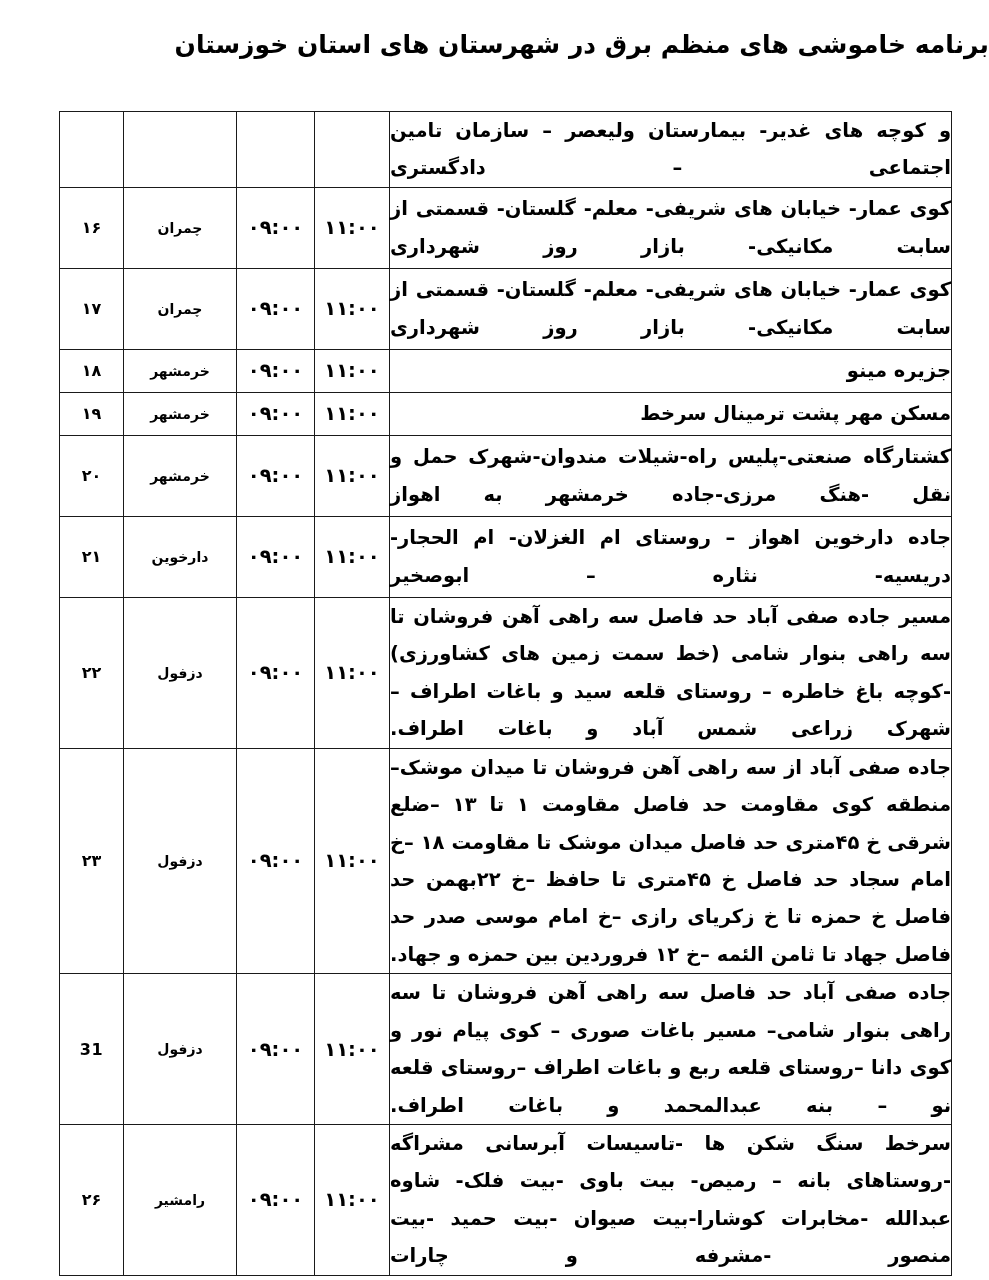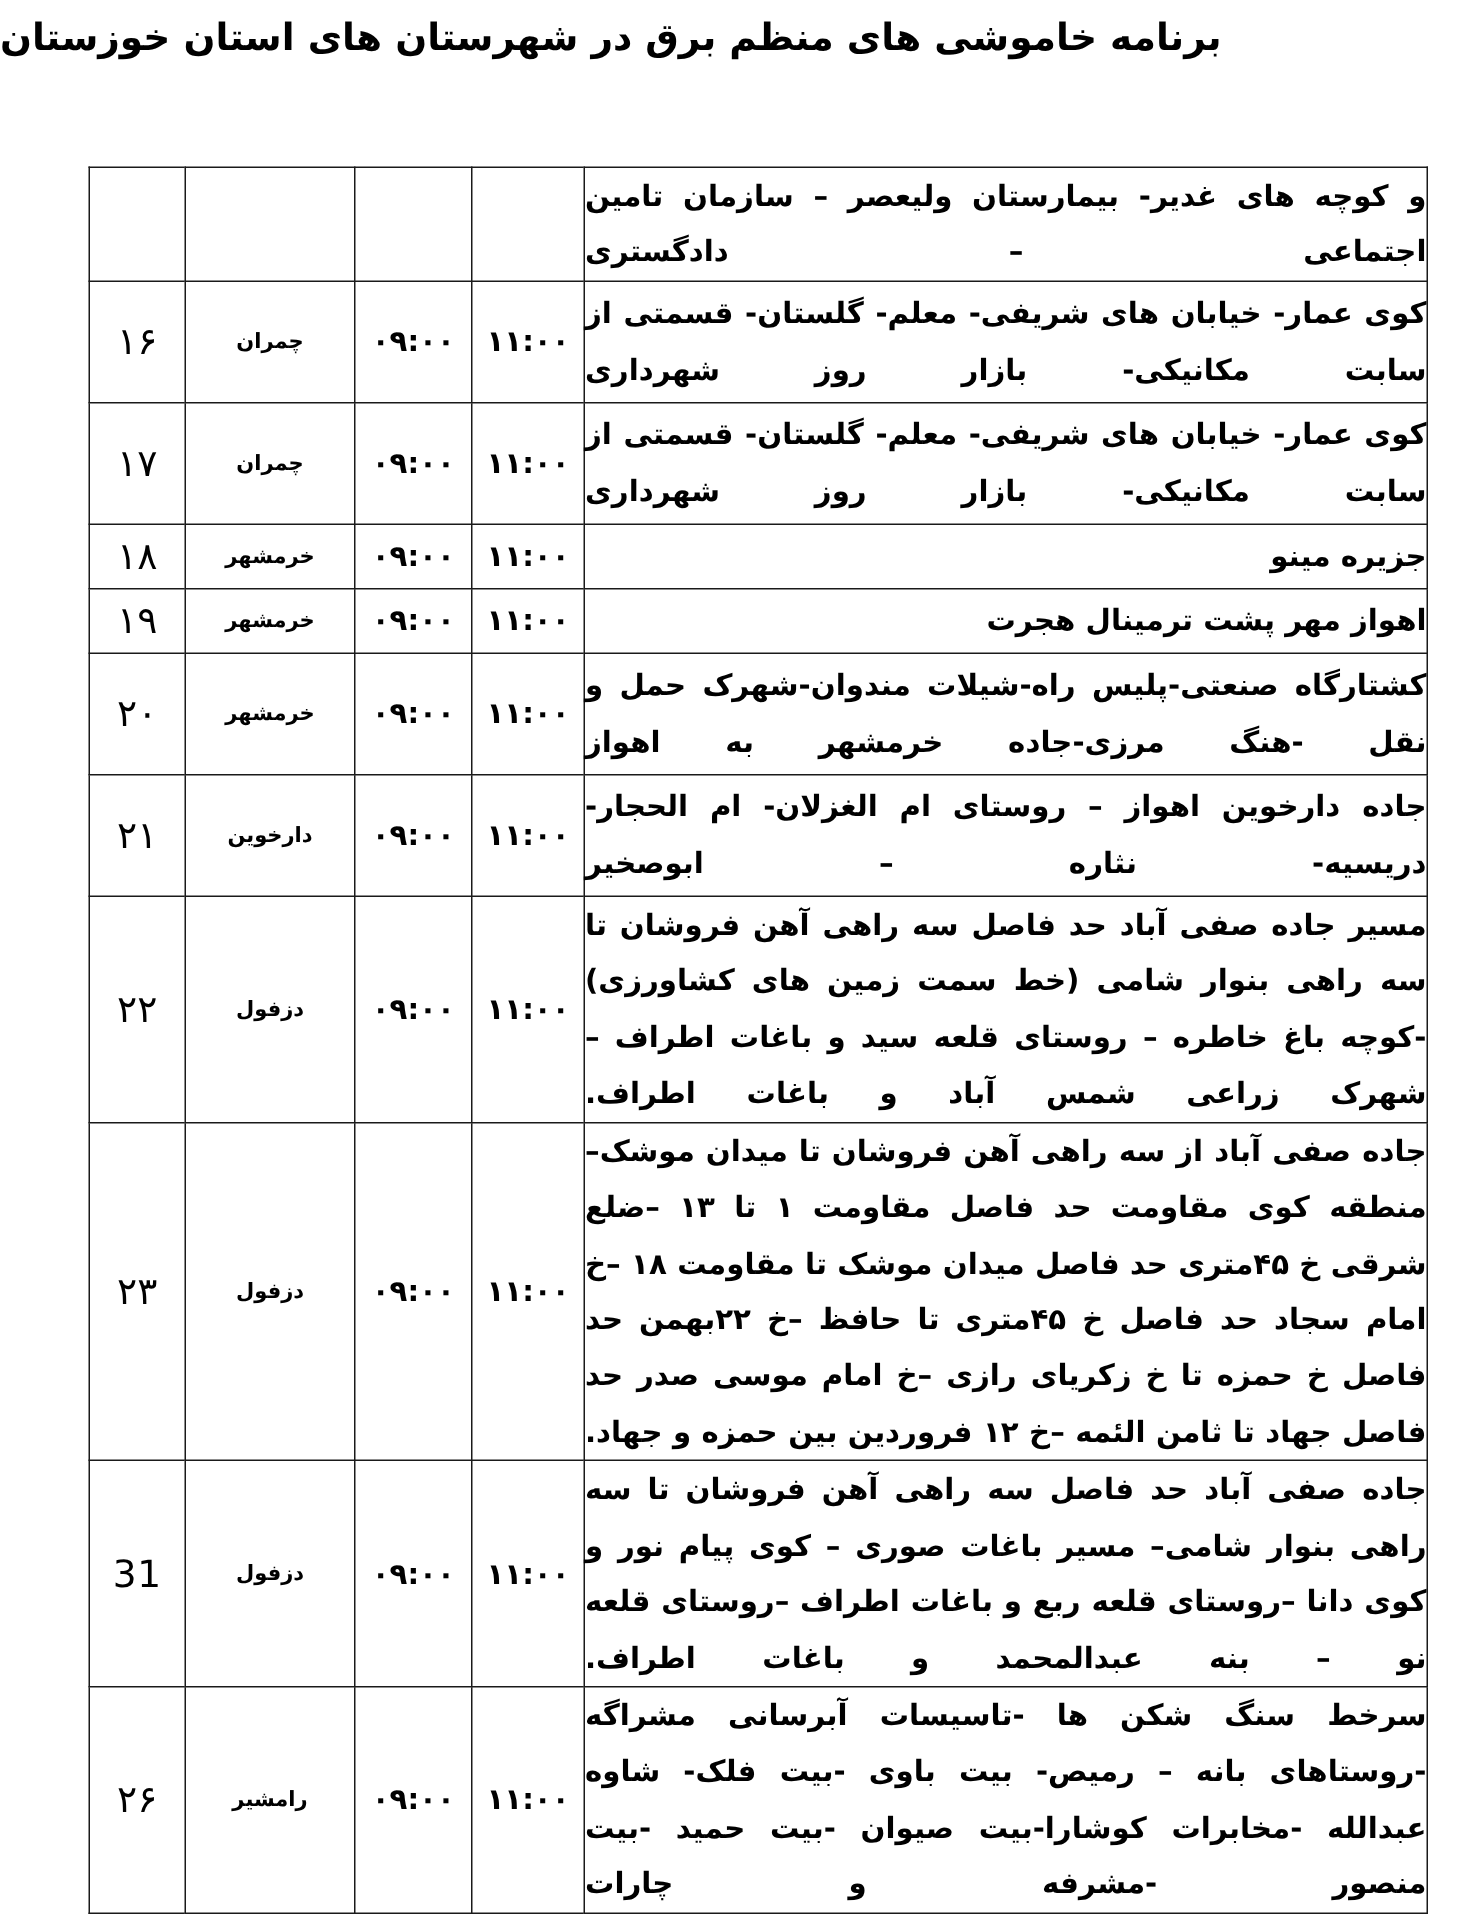--- a/index.html
+++ b/index.html
@@ -18,22 +18,22 @@
   .page {
     width: 989px;
     height: 1280px;
     position: relative;
     box-sizing: border-box;
   }
 
   
   .doc-header {
     width: 100%;
-    padding-top: 6px;
-    text-align: left;
+    padding-top: 26px;
+    text-align: right;
   }
   .doc-title-line {
     font-size: 25px;
     font-weight: bold;
     line-height: 1.52;
     letter-spacing: -0.2px;
     direction: rtl;
     white-space: nowrap;
   }
   .doc-title-line.sub {
@@ -56,22 +56,22 @@
     padding: 0;
   }
   col.c-num   { width: 64px; }
   col.c-city  { width: 113px; }
   col.c-start { width: 78px; }
   col.c-end   { width: 75px; }
   col.c-area  { width: 562px; }
 
   .cell-num {
     text-align: center;
-    font-size: 25px;
-    font-weight: normal;
+    font-size: 16px;
+    font-weight: bold;
     letter-spacing: 0.5px;
   }
   .cell-city {
     text-align: center;
     font-size: 14px;
     font-weight: bold;
   }
   .cell-time {
     text-align: center;
     font-size: 19.5px;
@@ -145,21 +145,21 @@
 
       <tr class="r-one">
         <td class="cell-area single">جزیره مینو</td>
         <td class="cell-time">۱۱:۰۰</td>
         <td class="cell-time">۰۹:۰۰</td>
         <td class="cell-city">خرمشهر</td>
         <td class="cell-num">۱۸</td>
       </tr>
 
       <tr class="r-one">
-        <td class="cell-area single">اهواز مهر پشت ترمینال هجرت</td>
+        <td class="cell-area single">مسکن مهر پشت ترمینال سرخط</td>
         <td class="cell-time">۱۱:۰۰</td>
         <td class="cell-time">۰۹:۰۰</td>
         <td class="cell-city">خرمشهر</td>
         <td class="cell-num">۱۹</td>
       </tr>
 
       <tr class="r-two">
         <td class="cell-area">کشتارگاه صنعتی-پلیس راه-شیلات مندوان-شهرک حمل و نقل -هنگ مرزی-جاده خرمشهر به اهواز</td>
         <td class="cell-time">۱۱:۰۰</td>
         <td class="cell-time">۰۹:۰۰</td>

